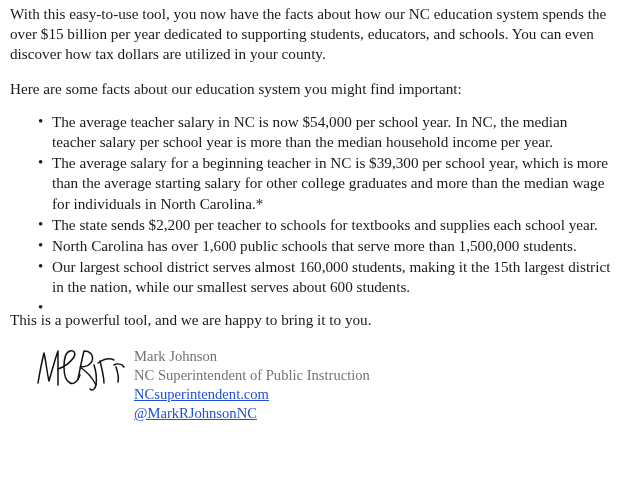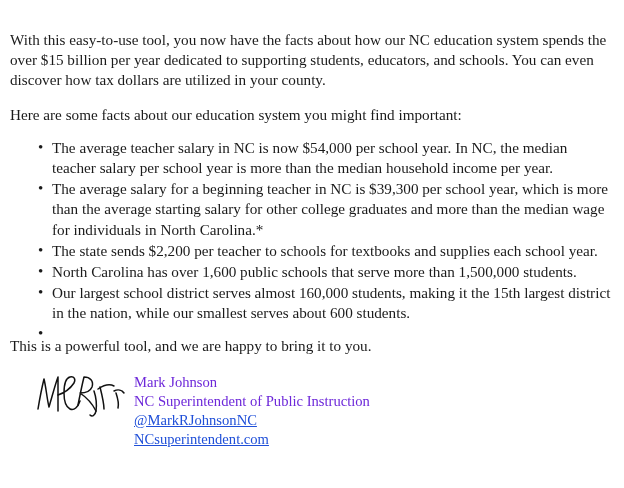--- a/index.html
+++ b/index.html
@@ -13,21 +13,20 @@
     font-family: "Liberation Serif", serif;
     color: #1a1a1a;
     overflow: hidden;
   }
   .page {
     width: 624px;
     height: 372px;
     position: relative;
     box-sizing: border-box;
     padding: 4px 12px 0 10px;
-    margin-top: 26px;
   }
   p.para {
     font-size: 15.2px;
     line-height: 1.32;
     margin: 0 0 13px 0;
     text-align: left;
   }
   p.intro {
     margin-bottom: 15px;
   }
@@ -69,21 +68,21 @@
   }
   .sig-lines {
     position: absolute;
     left: 124px;
     top: 4px;
     font-size: 14.6px;
     line-height: 1.30;
   }
   .sig-lines .name,
   .sig-lines .title {
-    color: #6d28d9;
+    color: #737373;
     white-space: nowrap;
   }
   .sig-lines .link {
     color: #1f4fd8;
     text-decoration: underline;
     white-space: nowrap;
     display: block;
   }
   a.link {
     color: #1f4fd8;
@@ -135,18 +134,18 @@
         <path d="M60 20 C62 26, 63 33, 62 40 C61 45, 58 46, 56 44"></path>
         <path d="M66 16 C68 24, 70 32, 70 38"></path>
         <path d="M64 18 C70 14, 76 13, 80 15"></path>
         <path d="M82 22 C84 28, 85 33, 84 37"></path>
         <path d="M80 20 C84 18, 88 19, 90 22"></path>
       </g>
     </svg>
     <div class="sig-lines">
       <div class="name">Mark Johnson</div>
       <div class="title">NC Superintendent of Public Instruction</div>
+      <a class="link" href="#">NCsuperintendent.com</a>
       <a class="link" href="#">@MarkRJohnsonNC</a>
-      <a class="link" href="#">NCsuperintendent.com</a>
     </div>
   </div>
 
 </div>
 
 </body></html>

